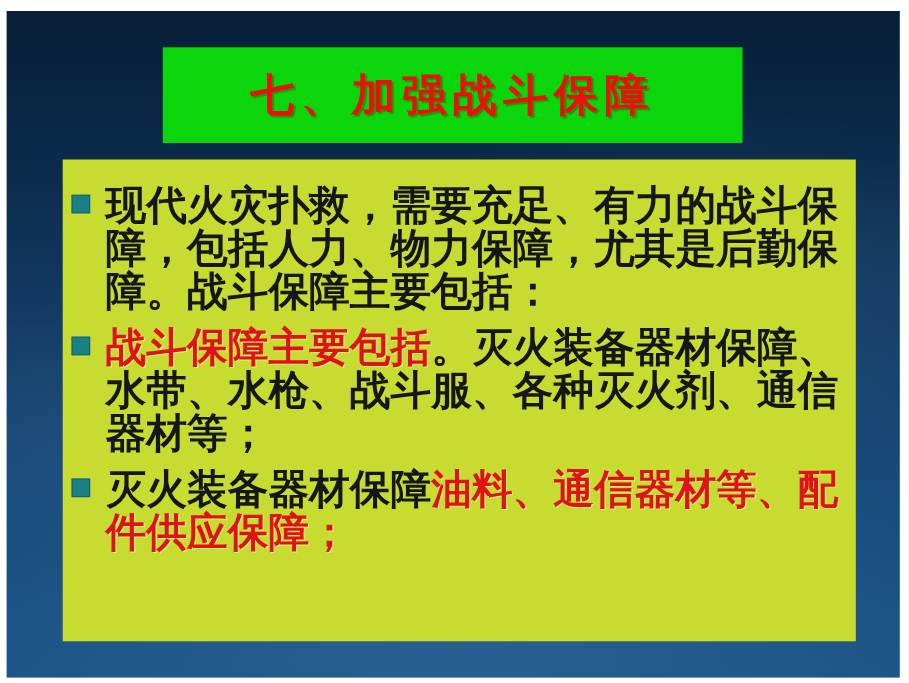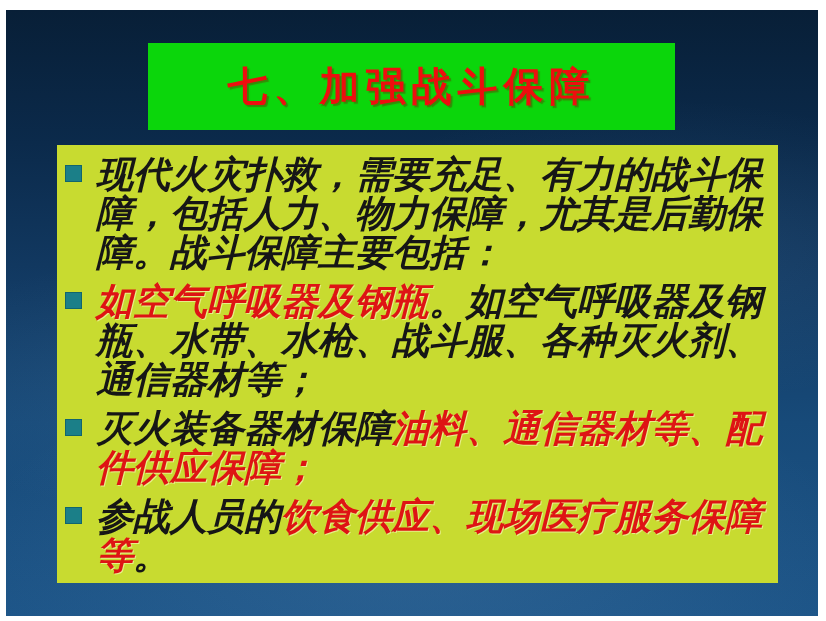--- a/index.html
+++ b/index.html
@@ -62,26 +62,25 @@
     padding: 10px 8px 0 8px;
   }
   .bullet-list {
     margin: 0;
     padding: 0;
     list-style: none;
   }
   .bullet-item {
     display: flex;
     align-items: flex-start;
-    margin: 0 0 10px 0;
+    margin: 12px 0 10px 0;
     font-size: 37px;
     line-height: 39px;
     font-weight: bold;
     color: var(--body-text, #161616);
-    font-style: italic;
   }
   .bullet-marker {
     flex: 0 0 17px;
     width: 17px;
     height: 17px;
     margin: 10px 14px 0 0;
     background: var(--bullet-square, #1b7f88);
     border: 1px solid rgba(10, 80, 90, 0.55);
     box-sizing: border-box;
   }
@@ -105,27 +104,23 @@
     </div>
 
     <div class="content-box">
       <ul class="bullet-list" id="bullet-list">
           <li class="bullet-item">
             <span class="bullet-marker"></span>
             <span class="bullet-text"><span class="seg-black">现代火灾扑救，需要充足、有力的战斗保障，包括人力、物力保障，尤其是后勤保障。战斗保障主要包括：</span></span>
           </li>
           <li class="bullet-item">
             <span class="bullet-marker"></span>
-            <span class="bullet-text"><span class="seg-red">如空气呼吸器及钢瓶</span><span class="seg-black">。如空气呼吸器及钢瓶、水带、水枪、战斗服、各种灭火剂、通信器材等；</span></span>
+            <span class="bullet-text"><span class="seg-red">战斗保障主要包括</span><span class="seg-black">。灭火装备器材保障、水带、水枪、战斗服、各种灭火剂、通信器材等；</span></span>
           </li>
           <li class="bullet-item">
             <span class="bullet-marker"></span>
             <span class="bullet-text"><span class="seg-black">灭火装备器材保障</span><span class="seg-red">油料、通信器材等、配件供应保障；</span></span>
-          </li>
-          <li class="bullet-item">
-            <span class="bullet-marker"></span>
-            <span class="bullet-text"><span class="seg-black">参战人员的</span><span class="seg-red">饮食供应、现场医疗服务保障等</span><span class="seg-black">。</span></span>
           </li>
         </ul>
     </div>
 
   </div>
 </div>
 
 </body></html>

